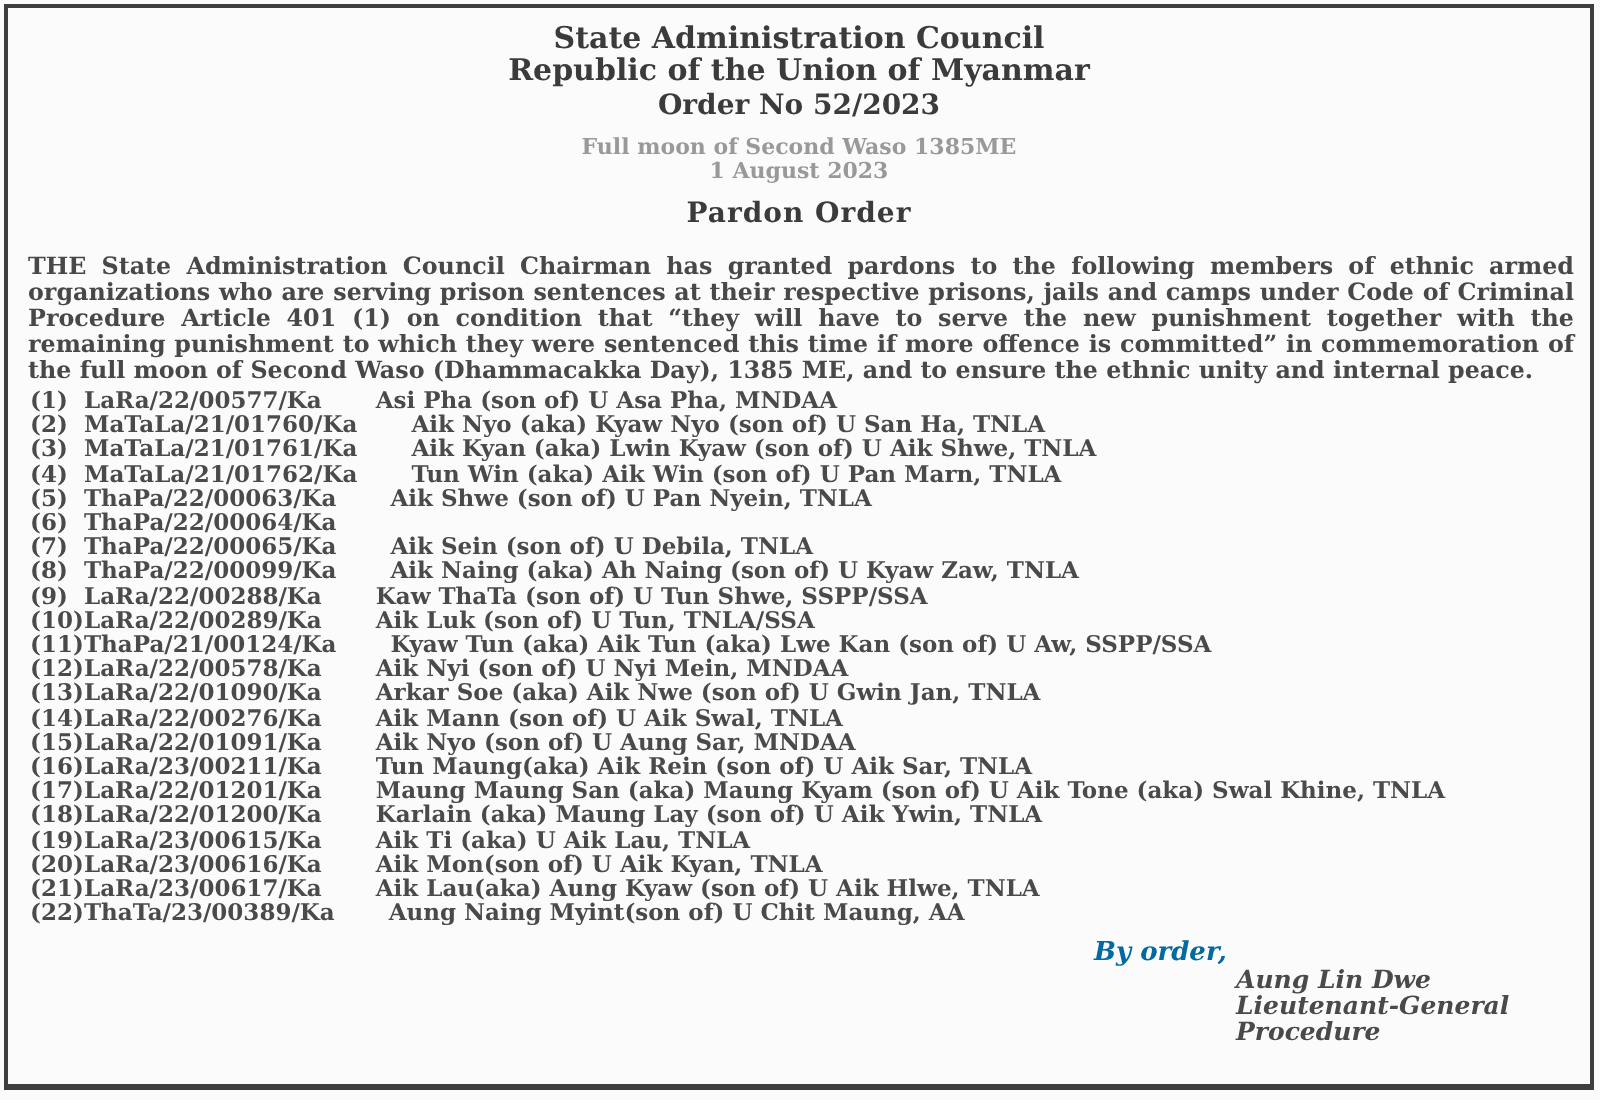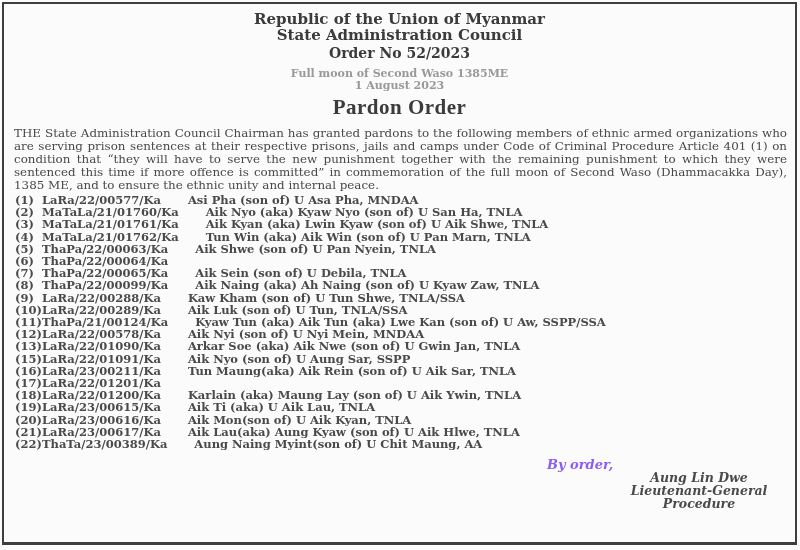--- a/index.html
+++ b/index.html
@@ -17,76 +17,77 @@
     border:2px solid #3e3e3e;
     border-bottom-width:3px;
     padding:7px 8px 0 8px;
     overflow:hidden;
   }
   .hdr { text-align:center; color:#3b3b3b; }
   .hdr-line { font-size:15px; line-height:16px; font-weight:700; }
   .order-no { font-size:14px; line-height:17px; font-weight:700; margin-top:2px; }
   .date-line { font-size:11px; line-height:11.5px; font-weight:600; color:#999999; }
   .date-block { margin-top:6px; }
-  .doc-title { font-size:21px; line-height:21px; font-weight:700; margin:6px 0 9px 0; letter-spacing:0.5px;font-family:Liberation Serif, serif; }
+  .doc-title { font-size:14px; line-height:21px; font-weight:700; margin:6px 0 9px 0; letter-spacing:0.5px; }
   .preamble {
-    font-size:11.9px; line-height:13px; font-weight:400;
+    font-size:11.9px; line-height:13px; font-weight:700;
     text-align:justify; color:#484848;
     margin:0 0 2px 2px;
   }
   .plist { margin-left:3px; }
   .row { display:flex; font-size:11.5px; line-height:12.2px; font-weight:700; color:#4a4a4a; white-space:pre; }
   .row .no { flex:0 0 27px; }
   .row .code { }
   .row .nm { margin-left:27px; }
   .byorder {
     margin-top:8px; margin-left:535px;
-    font-style:italic; font-weight:700; font-size:13px; line-height:13px; color:#8b5cf6;
+    font-style:italic; font-weight:700; font-size:13px; line-height:13px; color:#0369a1;
   }
   .sigblock {
-    margin-left:606px; margin-top:1px; width:162px; text-align:center;
+    margin-left:606px; margin-top:1px; width:162px; 
     font-style:italic; font-weight:700; font-size:12.5px; line-height:12.8px; color:#4a4a4a;
   }
 </style>
 </head>
 <body>
 
 <div class="page">
   <div class="frame">
 
     <div class="hdr">
+      <div class="hdr-line">State Administration Council</div>
       <div class="hdr-line">Republic of the Union of Myanmar</div>
-      <div class="hdr-line">State Administration Council</div>
       <div class="order-no">Order No 52/2023</div>
       <div class="date-block">
         <div class="date-line">Full moon of Second Waso 1385ME</div>
         <div class="date-line">1 August 2023</div>
       </div>
       <div class="doc-title">Pardon Order</div>
     </div>
 
     <p class="preamble">THE State Administration Council Chairman has granted pardons to the following members of ethnic armed organizations who are serving prison sentences at their respective prisons, jails and camps under Code of Criminal Procedure Article 401 (1) on condition that “they will have to serve the new punishment together with the remaining punishment to which they were sentenced this time if more offence is committed” in commemoration of the full moon of Second Waso (Dhammacakka Day), 1385 ME, and to ensure the ethnic unity and internal peace.</p>
 
     <div class="plist">
         <div class="row"><span class="no">(1)</span><span class="code">LaRa/22/00577/Ka</span><span class="nm">Asi Pha (son of) U Asa Pha, MNDAA</span></div>
         <div class="row"><span class="no">(2)</span><span class="code">MaTaLa/21/01760/Ka</span><span class="nm">Aik Nyo (aka) Kyaw Nyo (son of) U San Ha, TNLA</span></div>
         <div class="row"><span class="no">(3)</span><span class="code">MaTaLa/21/01761/Ka</span><span class="nm">Aik Kyan (aka) Lwin Kyaw (son of) U Aik Shwe, TNLA</span></div>
         <div class="row"><span class="no">(4)</span><span class="code">MaTaLa/21/01762/Ka</span><span class="nm">Tun Win (aka) Aik Win (son of) U Pan Marn, TNLA</span></div>
         <div class="row"><span class="no">(5)</span><span class="code">ThaPa/22/00063/Ka</span><span class="nm">Aik Shwe (son of) U Pan Nyein, TNLA</span></div>
         <div class="row"><span class="no">(6)</span><span class="code">ThaPa/22/00064/Ka</span></div>
         <div class="row"><span class="no">(7)</span><span class="code">ThaPa/22/00065/Ka</span><span class="nm">Aik Sein (son of) U Debila, TNLA</span></div>
         <div class="row"><span class="no">(8)</span><span class="code">ThaPa/22/00099/Ka</span><span class="nm">Aik Naing (aka) Ah Naing (son of) U Kyaw Zaw, TNLA</span></div>
-        <div class="row"><span class="no">(9)</span><span class="code">LaRa/22/00288/Ka</span><span class="nm">Kaw Kham (son of) U Tun Shwe, TNLA/SSA</span></div>
+        <div class="row"><span class="no">(9)</span><span class="code">LaRa/22/00288/Ka</span><span class="nm">Kaw ThaTa (son of) U Tun Shwe, SSPP/SSA</span></div>
         <div class="row"><span class="no">(10)</span><span class="code">LaRa/22/00289/Ka</span><span class="nm">Aik Luk (son of) U Tun, TNLA/SSA</span></div>
         <div class="row"><span class="no">(11)</span><span class="code">ThaPa/21/00124/Ka</span><span class="nm">Kyaw Tun (aka) Aik Tun (aka) Lwe Kan (son of) U Aw, SSPP/SSA</span></div>
         <div class="row"><span class="no">(12)</span><span class="code">LaRa/22/00578/Ka</span><span class="nm">Aik Nyi (son of) U Nyi Mein, MNDAA</span></div>
         <div class="row"><span class="no">(13)</span><span class="code">LaRa/22/01090/Ka</span><span class="nm">Arkar Soe (aka) Aik Nwe (son of) U Gwin Jan, TNLA</span></div>
-        <div class="row"><span class="no">(15)</span><span class="code">LaRa/22/01091/Ka</span><span class="nm">Aik Nyo (son of) U Aung Sar, SSPP</span></div>
+        <div class="row"><span class="no">(14)</span><span class="code">LaRa/22/00276/Ka</span><span class="nm">Aik Mann (son of) U Aik Swal, TNLA</span></div>
+        <div class="row"><span class="no">(15)</span><span class="code">LaRa/22/01091/Ka</span><span class="nm">Aik Nyo (son of) U Aung Sar, MNDAA</span></div>
         <div class="row"><span class="no">(16)</span><span class="code">LaRa/23/00211/Ka</span><span class="nm">Tun Maung(aka) Aik Rein (son of) U Aik Sar, TNLA</span></div>
-        <div class="row"><span class="no">(17)</span><span class="code">LaRa/22/01201/Ka</span></div>
+        <div class="row"><span class="no">(17)</span><span class="code">LaRa/22/01201/Ka</span><span class="nm">Maung Maung San (aka) Maung Kyam (son of) U Aik Tone (aka) Swal Khine, TNLA</span></div>
         <div class="row"><span class="no">(18)</span><span class="code">LaRa/22/01200/Ka</span><span class="nm">Karlain (aka) Maung Lay (son of) U Aik Ywin, TNLA</span></div>
         <div class="row"><span class="no">(19)</span><span class="code">LaRa/23/00615/Ka</span><span class="nm">Aik Ti (aka) U Aik Lau, TNLA</span></div>
         <div class="row"><span class="no">(20)</span><span class="code">LaRa/23/00616/Ka</span><span class="nm">Aik Mon(son of) U Aik Kyan, TNLA</span></div>
         <div class="row"><span class="no">(21)</span><span class="code">LaRa/23/00617/Ka</span><span class="nm">Aik Lau(aka) Aung Kyaw (son of) U Aik Hlwe, TNLA</span></div>
         <div class="row"><span class="no">(22)</span><span class="code">ThaTa/23/00389/Ka</span><span class="nm">Aung Naing Myint(son of) U Chit Maung, AA</span></div>
       </div>
 
     <div class="byorder">By order,</div>
     <div class="sigblock">
       <div>Aung Lin Dwe</div>

